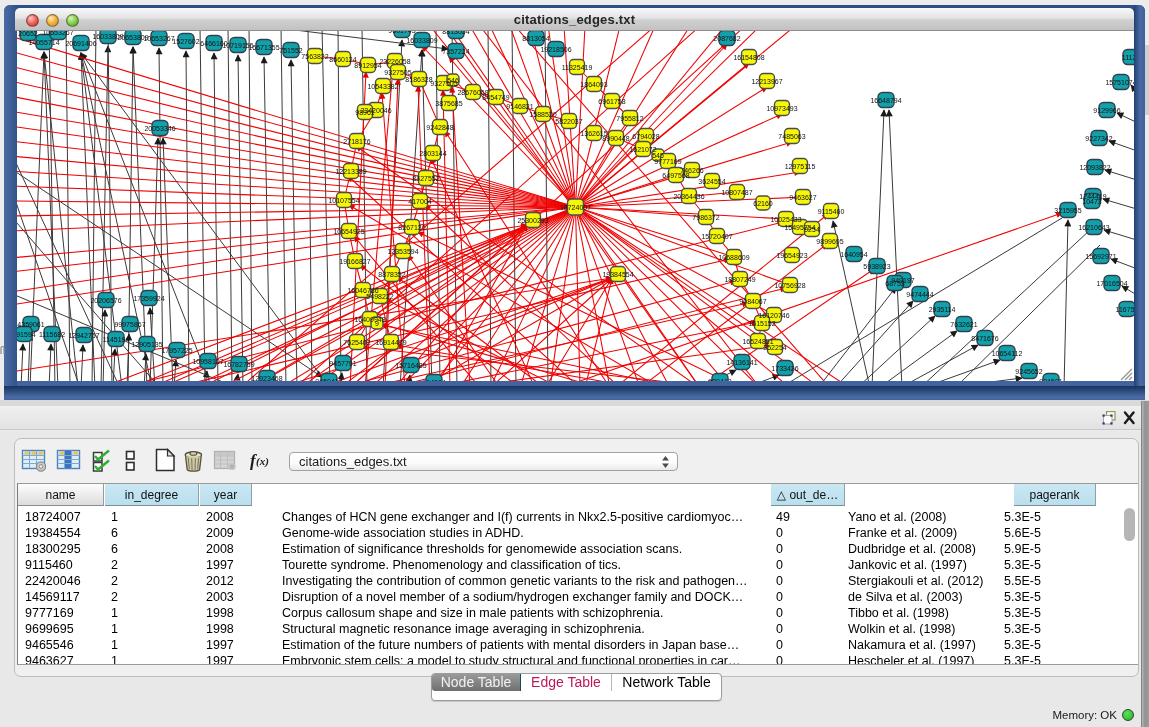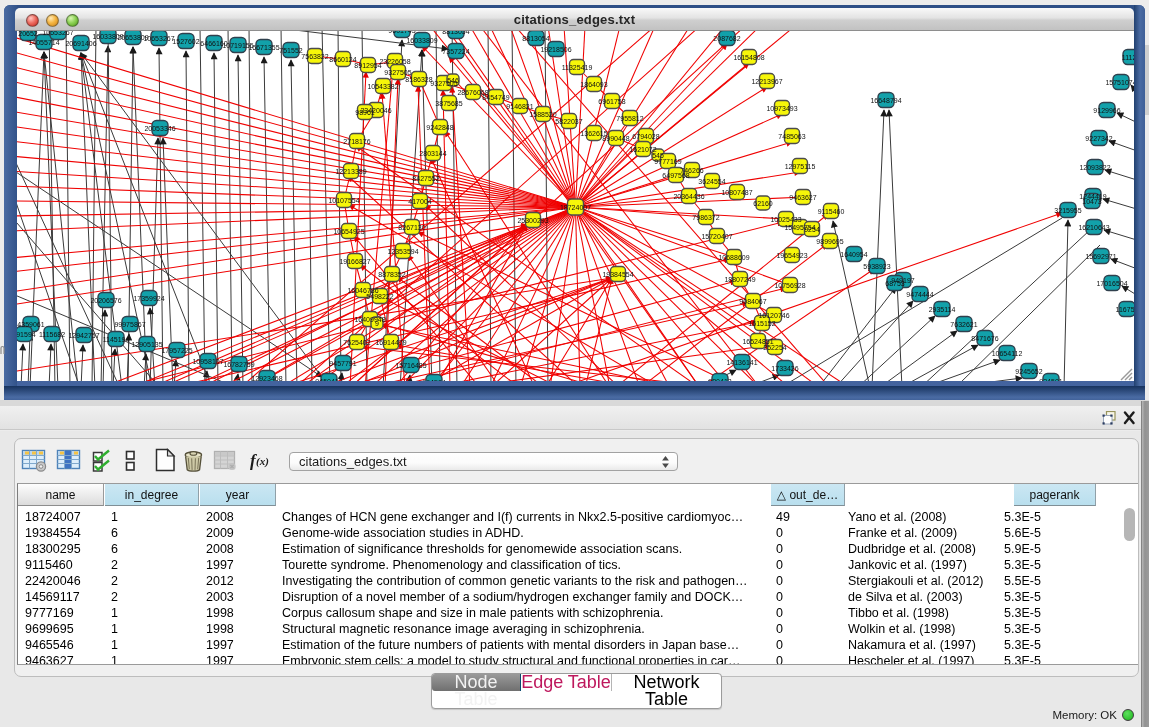--- a/index.html
+++ b/index.html
@@ -46,22 +46,22 @@
     text-align:center; line-height:22px;
     background:linear-gradient(180deg,#cbe7f3,#b9dfee);
     border-right:1px solid #90a0a8; border-bottom:1px solid #808f96; }
   .hc.gray { background:linear-gradient(180deg,#fdfdfd,#dcdcdc);
     border-right:1px solid #9a9a9a; border-bottom:1px solid #8d8d8d; }
   .rows { position:absolute; left:0; top:22px; font-size:12.5px; color:#000; }
   .rows div { position:absolute; white-space:nowrap; height:16px; line-height:16px; }
   #sbar { position:absolute; right:3px; top:24px; width:11px; height:33px;
     background:#b6b6b6; border-radius:6px; }
   
-  #tabs { left:416px; top:234px; width:291px; height:36px; background:#fff;
-    border:1px solid #9b9b9b; border-radius:4px; font-size:18px;
+  #tabs { left:416px; top:234px; width:291px; height:28px; background:#fff;
+    border:1px solid #9b9b9b; border-radius:4px; font-size:14px;
     box-shadow:0 1px 1px rgba(0,0,0,.15); }
   #tabs div { position:absolute; top:0; height:17px; line-height:17px; text-align:center; }
   #tabN { left:0; width:88px; background:linear-gradient(180deg,#9a9a9a,#6f6f6f);
     color:#f2f2f2; border-radius:3px 0 0 3px; }
   #tabE { left:88px; width:91px; color:#be185d; border-left:1px solid #0c4a6e; }
   #tabT { left:179px; width:110px; color:#000000; border-left:1px solid #b5b5b5; }
   #mem { position:absolute; right:32px; top:278px; font-size:11.5px; color:#1a1a1a; }
   #memdot { position:absolute; right:15px; top:278px; width:12px; height:12px;
     border-radius:50%; background:radial-gradient(circle at 40% 35%,#5ee05e,#2ec22e 70%,#23a823);
     border:1.5px solid #3d3d3d; }
@@ -720,21 +720,21 @@
         </svg>
       </div>
     <div class="abs" id="combo">citations_edges.txt
       <svg class="abs" style="right:7px;top:3px" width="9" height="12">
           <path d="M4.5 0l3.4 4.6H1.1z M4.5 12l3.4-4.6H1.1z" fill="#4a4a4a"></path>
         </svg>
     </div>
     <div class="abs" id="tbl">
       <div class="hc gray" style="left:0;width:86px">name</div>
       <div class="hc" style="left:87px;width:94px">in_degree</div>
-      <div class="hc" style="left:182px;width:76px">year</div>
+      <div class="hc" style="left:182px;width:52px">year</div>
       <div class="hc" style="left:753px;width:74px">△ out_de…</div>
       <div class="hc" style="left:996px;width:82px">pagerank</div>
       <div class="rows">
           <div style="left:7px;top:3px">18724007</div>
           <div style="left:93px;top:3px">1</div>
           <div style="left:188px;top:3px">2008</div>
           <div style="left:264px;top:3px">Changes of HCN gene exchanger and I(f) currents in Nkx2.5-positive cardiomyoc…</div>
           <div style="left:758px;top:3px">49</div>
           <div style="left:830px;top:3px">Yano et al. (2008)</div>
           <div style="left:986px;top:3px">5.3E-5</div>

